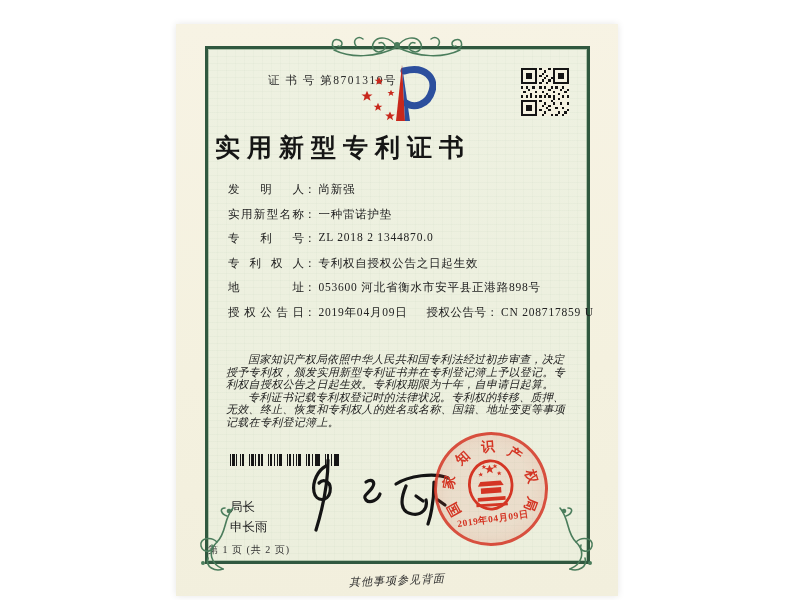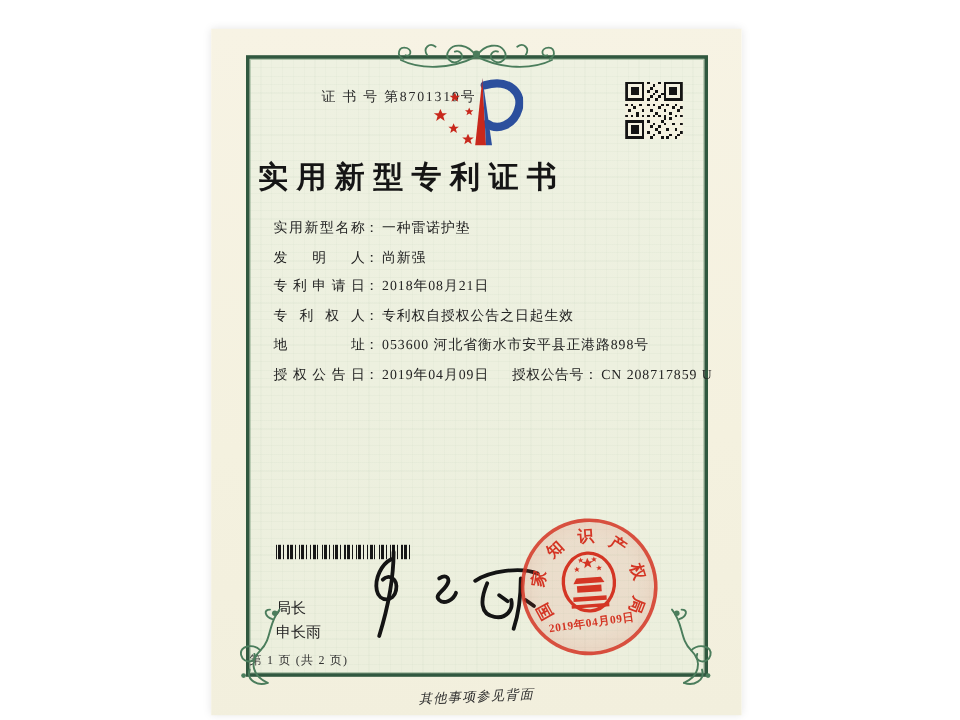--- a/index.html
+++ b/index.html
@@ -147,47 +147,51 @@
         <path fill-rule="evenodd" d="M14 0h7v7h-7z M15 1h5v5h-5z M16 2h3v3h-3z"></path>
         <path fill-rule="evenodd" d="M0 14h7v7H0z M1 15h5v5H1z M2 16h3v3H2z"></path>
         <path d="M8 0h1v1H8z M10 1h1v1h-1z M12 0h1v1h-1z M9 2h1v1H9z M11 3h1v1h-1z M8 3h1v1H8z M10 4h1v1h-1z M12 5h1v1h-1z M9 5h1v1H9z M8 6h1v1H8z M11 6h1v1h-1z M13 4h1v1h-1z M0 8h1v1H0z M2 8h1v1H2z M3 9h1v1H3z M1 10h1v1H1z M4 11h1v1H4z M5 8h1v1H5z M6 10h1v1H6z M0 12h1v1H0z M2 12h1v1H2z M4 12h1v1H4z M6 12h1v1H6z M8 8h1v1H8z M10 8h1v1h-1z M13 8h1v1h-1z M15 8h1v1h-1z M18 8h1v1h-1z M9 10h1v1H9z M11 11h1v1h-1z M12 9h1v1h-1z M14 10h1v1h-1z M16 11h1v1h-1z M17 9h1v1h-1z M19 10h1v1h-1z M20 9h1v1h-1z M8 12h1v1H8z M10 12h1v1h-1z M12 12h1v1h-1z M14 12h1v1h-1z M16 13h1v1h-1z M18 12h1v1h-1z M20 12h1v1h-1z M14 13h1v1h-1z M8 14h1v1H8z M10 15h1v1h-1z M9 16h1v1H9z M11 17h1v1h-1z M13 14h1v1h-1z M12 16h1v1h-1z M8 18h1v1H8z M10 19h1v1h-1z M12 18h1v1h-1z M9 20h1v1H9z M13 20h1v1h-1z M14 15h1v1h-1z M15 17h1v1h-1z M16 19h1v1h-1z M17 15h1v1h-1z M18 17h1v1h-1z M19 19h1v1h-1z M20 15h1v1h-1z M20 18h1v1h-1z M15 20h1v1h-1z M18 20h1v1h-1z"></path>
       </g>
     </svg>
 
     <div class="title">实用新型专利证书</div>
 
     <div class="fields">
       <div class="row">
+        <span class="flabel">发明人</span><span class="colon">：</span>
+        <span class="fvalue">尚新强</span>
+      </div>
+      <div class="row">
         <span class="flabel">实用新型名称</span><span class="colon">：</span>
         <span class="fvalue">一种雷诺护垫</span>
       </div>
       <div class="row">
-        <span class="flabel">发明人</span><span class="colon">：</span>
-        <span class="fvalue">尚新强</span>
-      </div>
-      <div class="row">
-        <span class="flabel">专利申请日</span><span class="colon">：</span>
-        <span class="fvalue">2018年08月21日</span>
+        <span class="flabel">专利号</span><span class="colon">：</span>
+        <span class="fvalue">ZL 2018 2 1344870.0</span>
       </div>
       <div class="row">
         <span class="flabel">专利权人</span><span class="colon">：</span>
         <span class="fvalue">专利权自授权公告之日起生效</span>
       </div>
       <div class="row">
         <span class="flabel">地址</span><span class="colon">：</span>
         <span class="fvalue">053600 河北省衡水市安平县正港路898号</span>
       </div>
       <div class="row">
         <span class="flabel">授权公告日</span><span class="colon">：</span>
         <span class="fvalue">2019年04月09日</span>
         <span class="flabel2">授权公告号</span><span class="colon">：</span>
         <span class="fvalue">CN 208717859 U</span>
       </div>
     </div>
 
+    <div class="paras">
+      <p>国家知识产权局依照中华人民共和国专利法经过初步审查，决定授予专利权，颁发实用新型专利证书并在专利登记簿上予以登记。专利权自授权公告之日起生效。专利权期限为十年，自申请日起算。</p>
+      <p>专利证书记载专利权登记时的法律状况。专利权的转移、质押、无效、终止、恢复和专利权人的姓名或名称、国籍、地址变更等事项记载在专利登记簿上。</p>
+    </div>
 
     <div class="barcode"></div>
 
     <div class="director">
       <div>局长</div>
       <div>申长雨</div>
     </div>
 
     <svg class="signature" width="170" height="80" viewBox="0 0 170 80">
       <g stroke="#141414" stroke-width="3.2" fill="none" stroke-linecap="round" stroke-linejoin="round">

